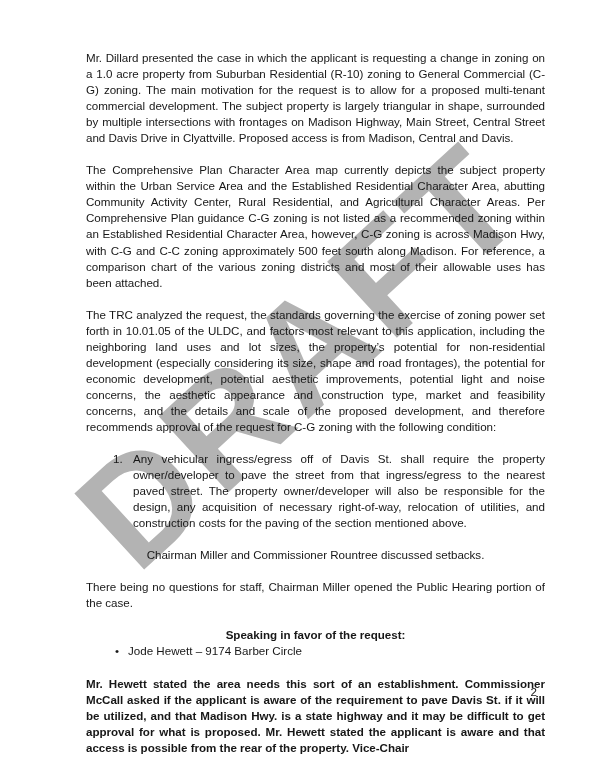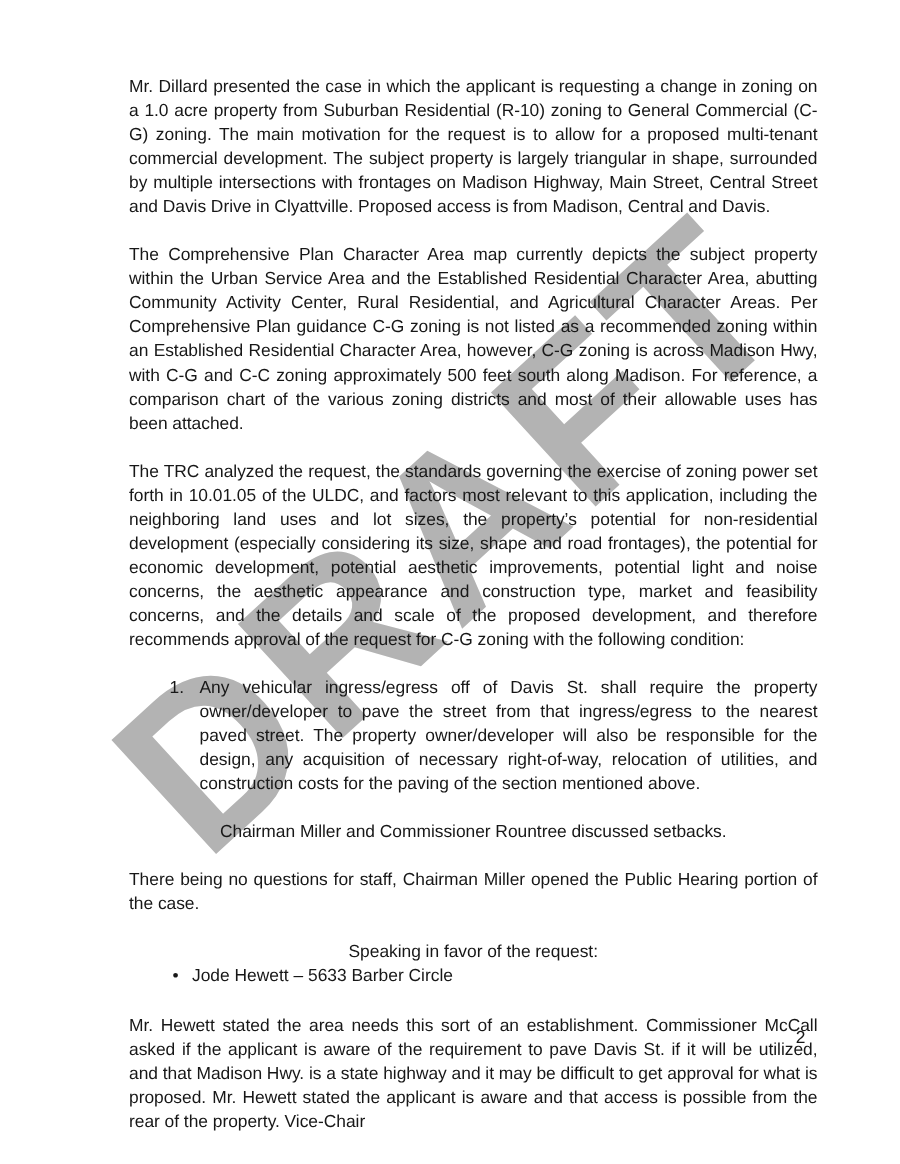--- a/index.html
+++ b/index.html
@@ -58,20 +58,21 @@
     text-justify: inter-word;
     margin: 0 0 16px 0;
     color: #171717;
     letter-spacing: -0.02px;
   }
   .para.left {
     text-align: center;
   }
   .para.tight {
     margin-bottom: 0;
+    font-weight: bold;
   }
   .spacer-sm { height: 16px; }
 
   
   ol.numlist {
     margin: 0 0 16px 0;
     padding: 0;
     list-style: none;
   }
   ol.numlist > li {
@@ -147,21 +148,21 @@
     </ol>
 
     <p class="para left">Chairman Miller and Commissioner Rountree discussed setbacks.</p>
 
     <p class="para">There being no questions for staff, Chairman Miller opened the Public Hearing portion of the case.</p>
 
     <p class="para left tight">Speaking in favor of the request:</p>
 
     <ul class="bullist">
       <li>
-        <span class="bullet">•</span><span>Jode Hewett – 5633 Barber Circle</span>
+        <span class="bullet">•</span><span>Jode Hewett – 9174 Barber Circle</span>
       </li>
     </ul>
 
     <div class="spacer-sm"></div>
 
     <p class="para tight">Mr. Hewett stated the area needs this sort of an establishment. Commissioner McCall asked if the applicant is aware of the requirement to pave Davis St. if it will be utilized, and that Madison Hwy. is a state highway and it may be difficult to get approval for what is proposed. Mr. Hewett stated the applicant is aware and that access is possible from the rear of the property. Vice-Chair</p>
 
   </div>
 
   <div id="page-number">2</div>

